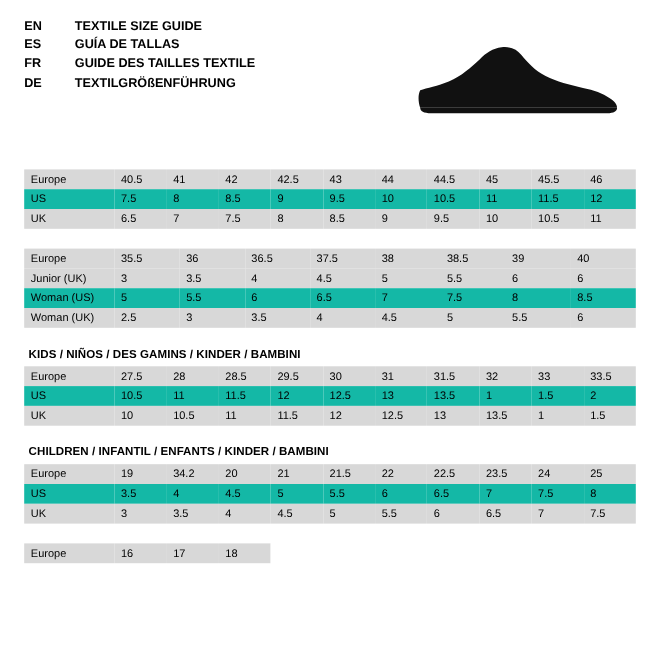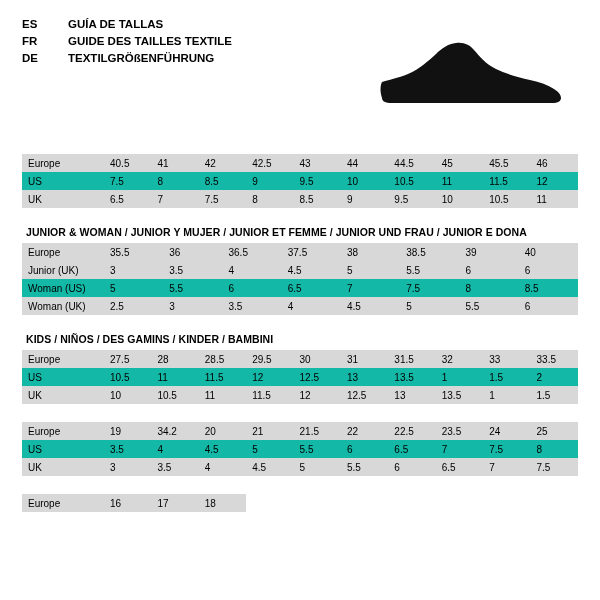--- a/index.html
+++ b/index.html
@@ -100,20 +100,24 @@
     width: 76px;
   }
 </style>
 </head>
 <body>
 
 <div class="page">
 
   <div class="header">
     <div class="lang-list">
+      <div class="lang-row">
+        <span class="lang-code">EN</span>
+        <span class="lang-title">TEXTILE SIZE GUIDE</span>
+      </div>
       <div class="lang-row">
         <span class="lang-code">ES</span>
         <span class="lang-title">GUÍA DE TALLAS</span>
       </div>
       <div class="lang-row">
         <span class="lang-code">FR</span>
         <span class="lang-title">GUIDE DES TAILLES TEXTILE</span>
       </div>
       <div class="lang-row">
         <span class="lang-code">DE</span>
@@ -170,21 +174,20 @@
         <td>9.5</td>
         <td>10</td>
         <td>10.5</td>
         <td>11</td>
       </tr>
     </tbody>
       </table>
   </div>
 
   <div class="section">
-    <div class="section-title">JUNIOR &amp; WOMAN / JUNIOR Y MUJER / JUNIOR ET FEMME / JUNIOR UND FRAU / JUNIOR E DONA</div>
     <table class="size-table">
       <tbody>
           <tr class="shaded">
         <td class="rowlabel">Europe</td>
         <td>35.5</td>
         <td>36</td>
         <td>36.5</td>
         <td>37.5</td>
         <td>38</td>
         <td>38.5</td>
@@ -269,20 +272,21 @@
         <td>13</td>
         <td>13.5</td>
         <td>1</td>
         <td>1.5</td>
       </tr>
     </tbody>
       </table>
   </div>
 
   <div class="section">
+    <div class="section-title">CHILDREN / INFANTIL / ENFANTS / KINDER / BAMBINI</div>
     <table class="size-table">
       <tbody>
           <tr class="shaded">
         <td class="rowlabel">Europe</td>
         <td>19</td>
         <td>34.2</td>
         <td>20</td>
         <td>21</td>
         <td>21.5</td>
         <td>22</td>

